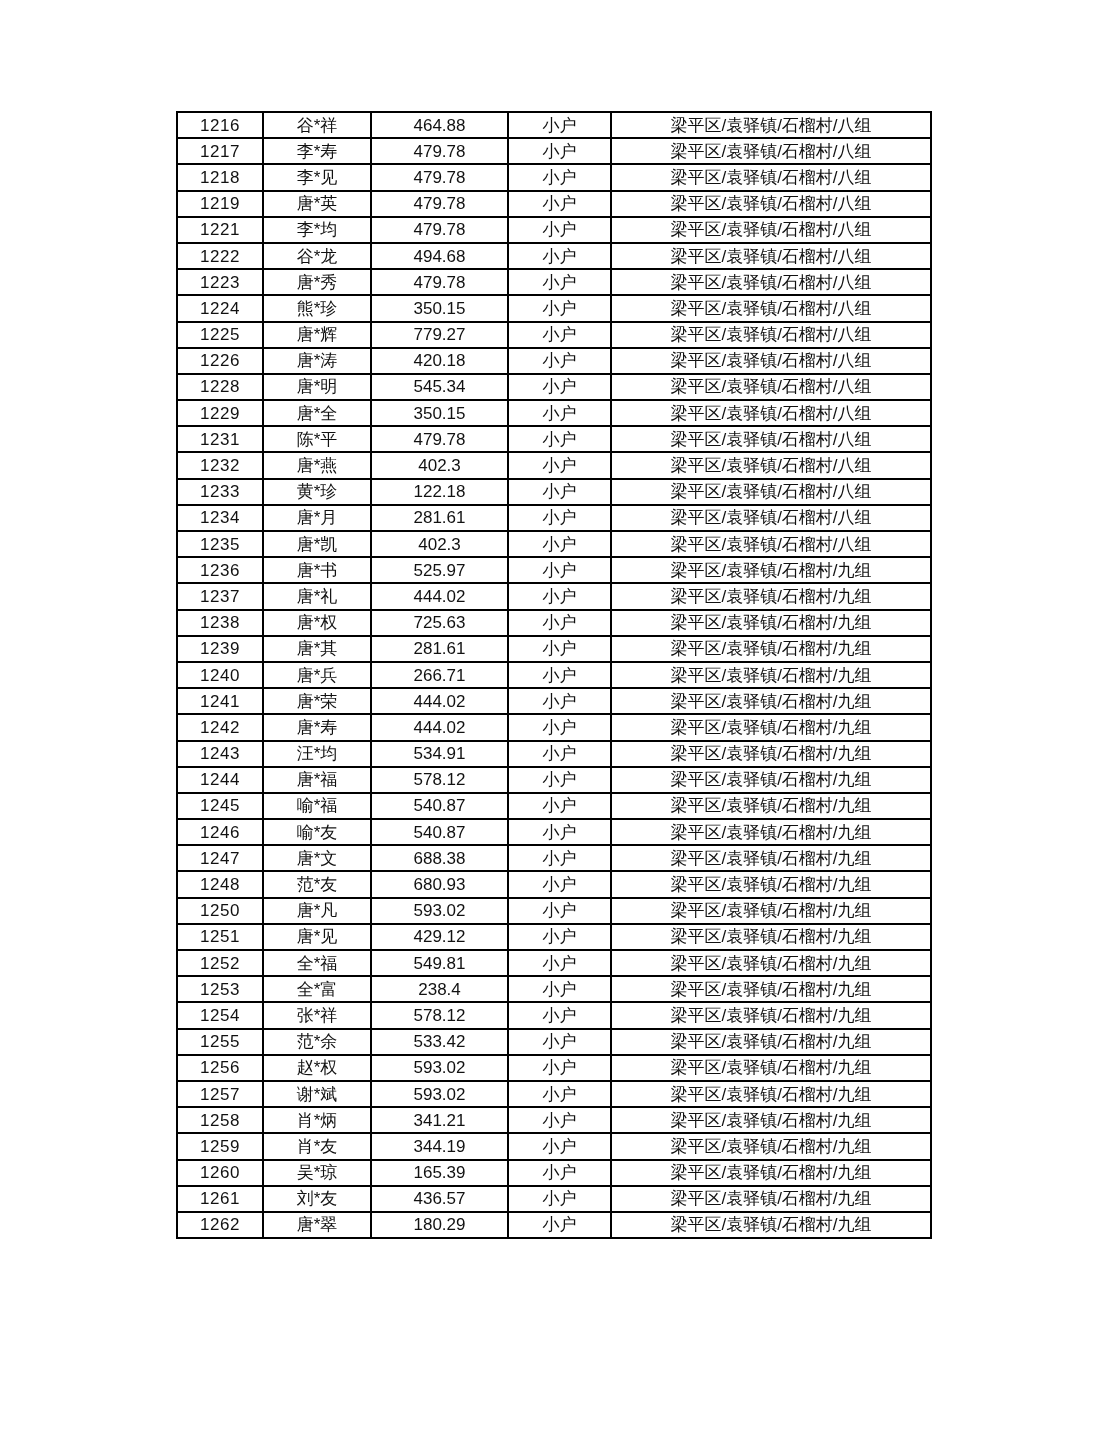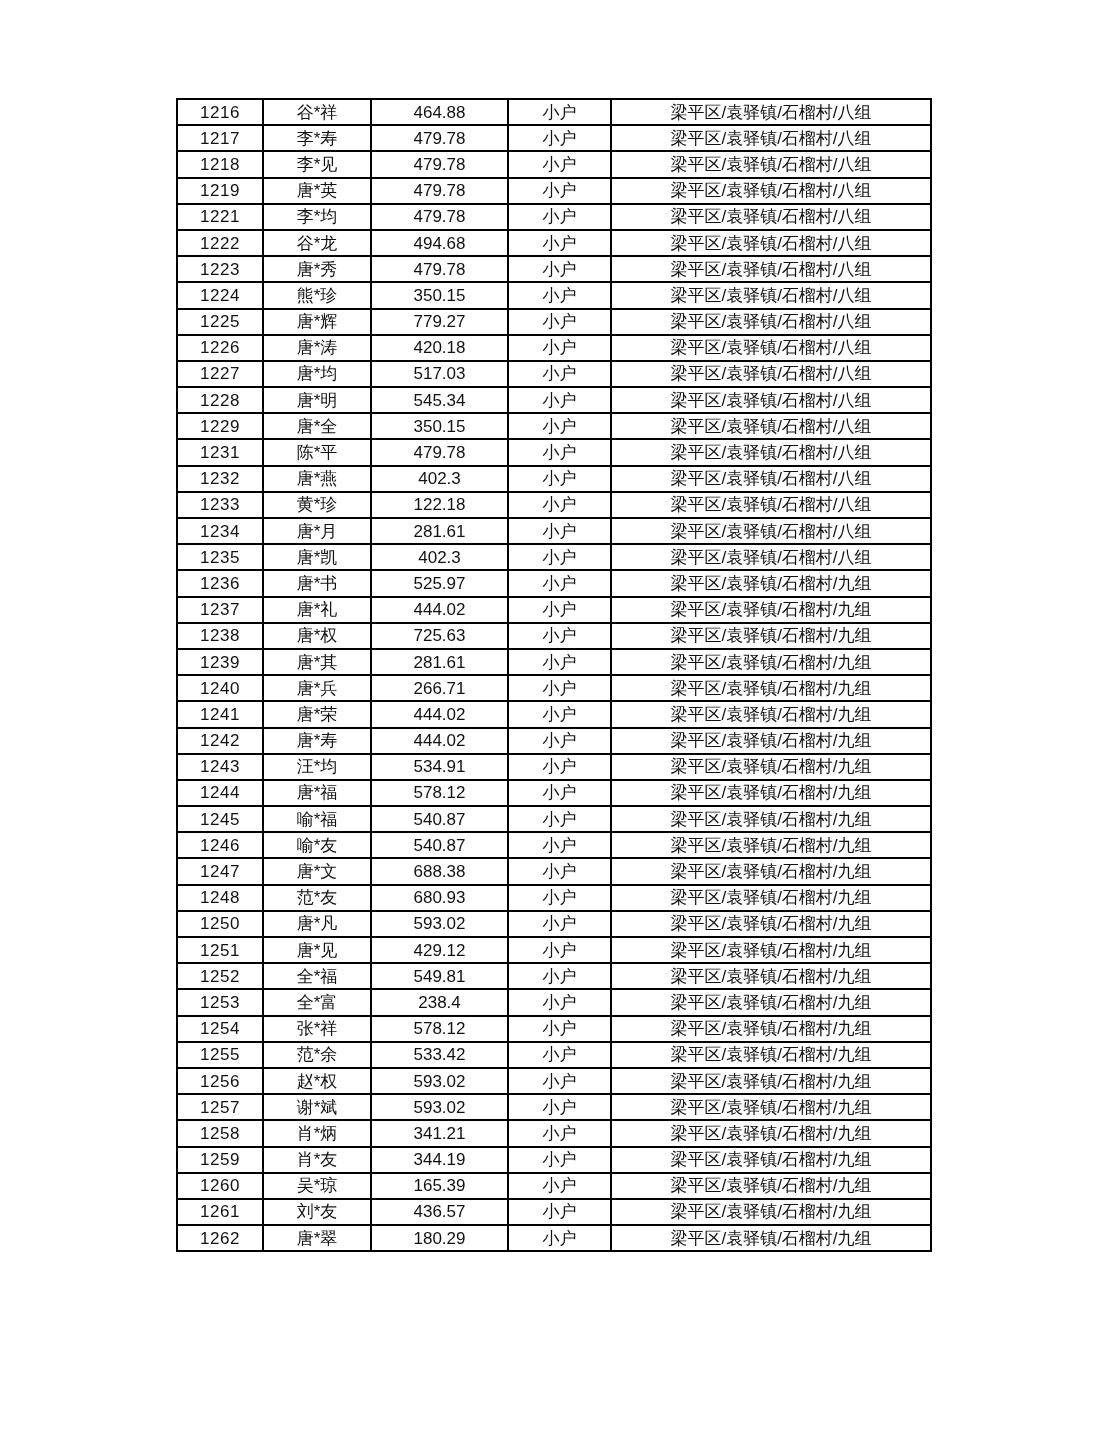--- a/index.html
+++ b/index.html
@@ -11,21 +11,21 @@
     position: relative;
     width: 1105px;
     height: 1429px;
     background: #ffffff;
     overflow: hidden;
     font-family: "Liberation Sans", "DejaVu Sans", sans-serif;
   }
   table.data-table {
     position: absolute;
     left: 176px;
-    top: 98px;
+    top: 111px;
     width: 754px;
     border-collapse: collapse;
     table-layout: fixed;
   }
   table.data-table td {
     border: 2px solid #000000;
     height: 24.2px;
     padding: 0;
     text-align: center;
     vertical-align: middle;
@@ -118,27 +118,20 @@
           <td class="cell-location">梁平区/袁驿镇/石榴村/八组</td>
         </tr>
         <tr>
           <td class="cell-serial">1226</td>
           <td class="cell-name">唐*涛</td>
           <td class="cell-amount">420.18</td>
           <td class="cell-type">小户</td>
           <td class="cell-location">梁平区/袁驿镇/石榴村/八组</td>
         </tr>
         <tr>
-          <td class="cell-serial">1227</td>
-          <td class="cell-name">唐*均</td>
-          <td class="cell-amount">517.03</td>
-          <td class="cell-type">小户</td>
-          <td class="cell-location">梁平区/袁驿镇/石榴村/八组</td>
-        </tr>
-        <tr>
           <td class="cell-serial">1228</td>
           <td class="cell-name">唐*明</td>
           <td class="cell-amount">545.34</td>
           <td class="cell-type">小户</td>
           <td class="cell-location">梁平区/袁驿镇/石榴村/八组</td>
         </tr>
         <tr>
           <td class="cell-serial">1229</td>
           <td class="cell-name">唐*全</td>
           <td class="cell-amount">350.15</td>

